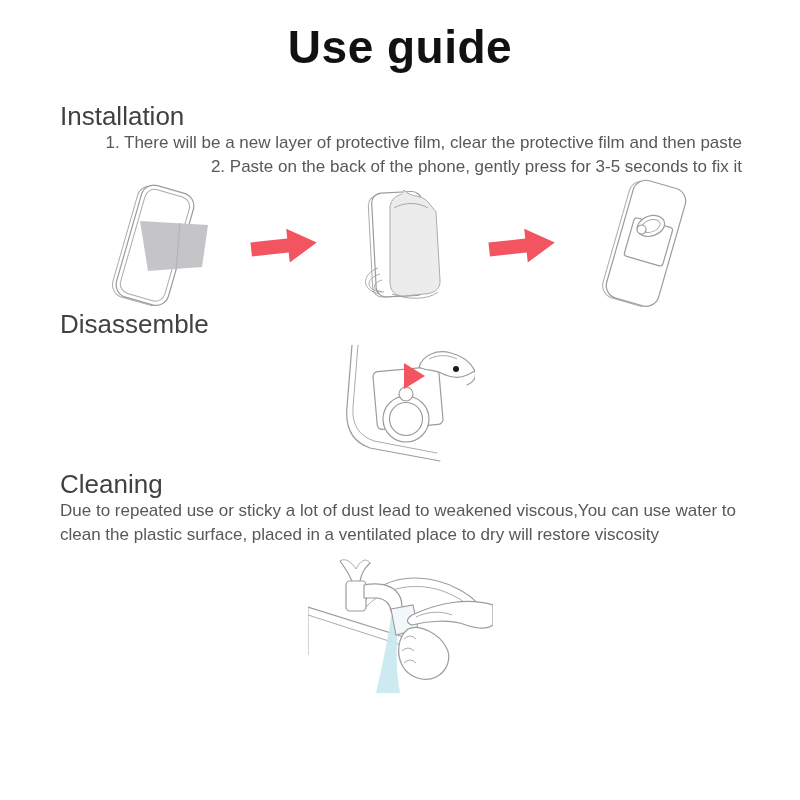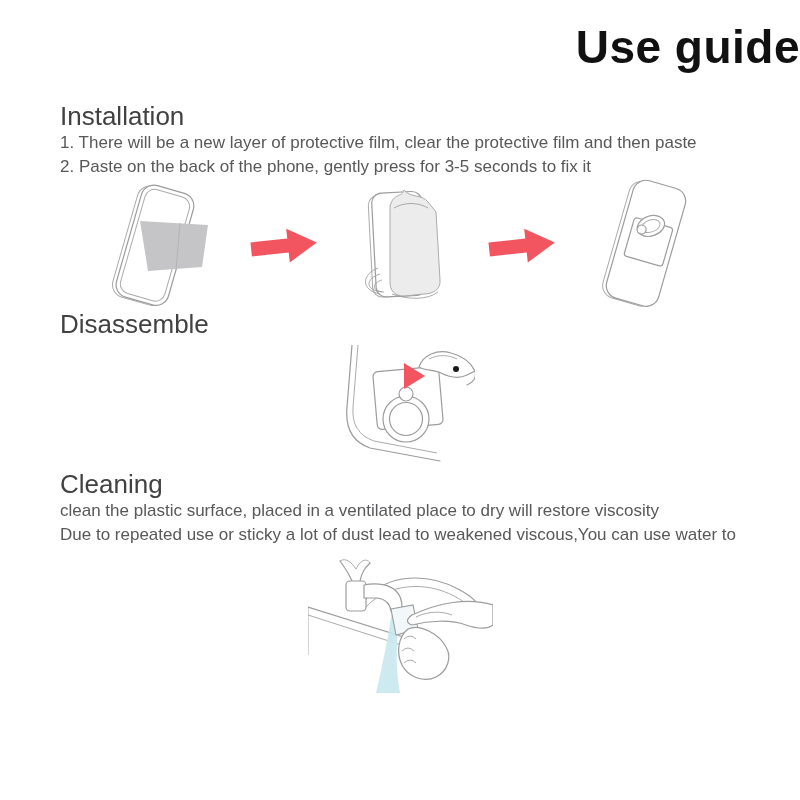--- a/index.html
+++ b/index.html
@@ -6,21 +6,21 @@
   body {
     width: 800px; height: 800px;
     background: #ffffff;
     font-family: "Liberation Sans", sans-serif;
     overflow: hidden;
   }
   .page { position: relative; width: 800px; height: 800px; background: #fff; }
 
   h1.page-title {
     margin: 20px 0 0 0;
-    text-align: right;
+    text-align: center;
     font-size: 46px;
     line-height: 54px;
     font-weight: 700;
     letter-spacing: 0.5px;
     color: var(--title-color, #111);
   }
 
   .text-col { padding: 0 58px 0 60px; }
 
   h2.section-heading {
@@ -31,21 +31,21 @@
     color: var(--heading-color, #414141);
   }
   p.body-line {
     margin: 0;
     font-size: 17px;
     line-height: 24px;
     color: var(--body-color, #58585a);
   }
 
   #installation-heading { margin-top: 27px; }
-  .step { margin-top: 8px; }
+  .step { margin-top: 8px; text-align: right; }
   .install-row {
     margin-top: 4px;
     height: 126px;
     display: flex;
     justify-content: center;
     align-items: center;
     gap: 24px;
   }
   .arrow-icon { transform: rotate(-6deg); }
 
@@ -156,22 +156,22 @@
         <path class="ln-thin" d="M104,14 C114,9 124,10 132,14"></path>
         <path class="ln" d="M150,26 C152,32 148,38 142,40"></path>
         <circle class="dot" cx="131" cy="24" r="3"></circle>
       </g>
     </svg>
   </section>
 
   <section>
     <div class="text-col">
       <h2 class="section-heading" id="cleaning-heading">Cleaning</h2>
+      <p class="body-line clean-line">Due to repeated use or sticky a lot of dust lead to weakened viscous,You can use water to</p>
       <p class="body-line clean-line">clean the plastic surface, placed in a ventilated place to dry will restore viscosity</p>
-      <p class="body-line clean-line">Due to repeated use or sticky a lot of dust lead to weakened viscous,You can use water to</p>
     </div>
 
     <svg class="clean-illustration" width="185" height="138" viewBox="0 0 185 138">
 
       <path class="ln" d="M58,40 C80,14 120,14 150,30 C166,38 176,50 181,62"></path>
       <path class="ln-thin" d="M58,48 C80,24 118,22 146,37 C162,45 172,56 177,66"></path>
 
       <path class="ln" d="M0,48 L115,84"></path>
       <path class="ln-thin" d="M0,56 L112,92"></path>
       <path class="ln-thin" d="M0,48 L0,96"></path>

